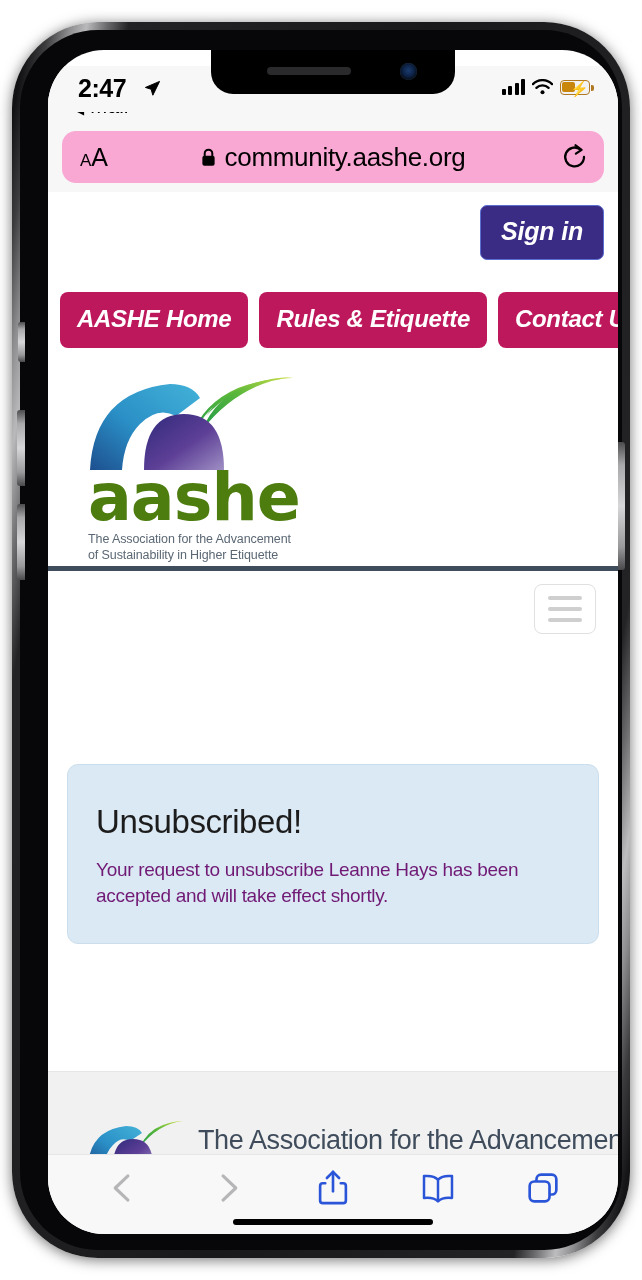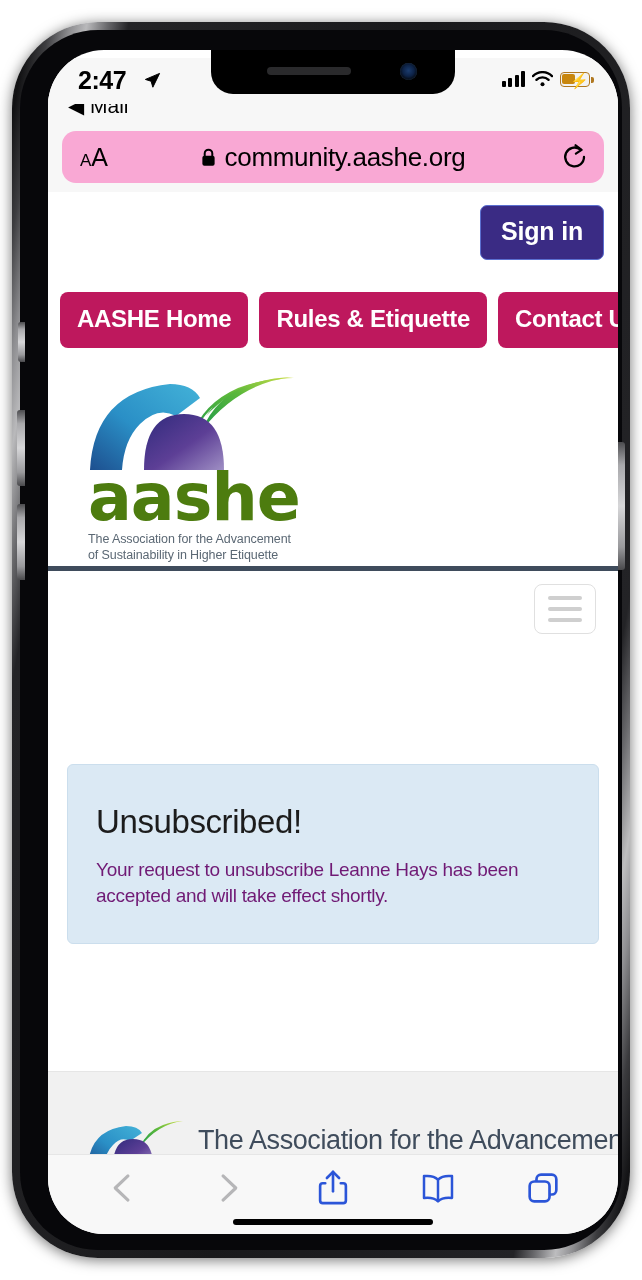--- a/index.html
+++ b/index.html
@@ -84,21 +84,21 @@
     right: 38px; top: 13px;
     width: 17px; height: 17px;
     border-radius: 50%;
     background: radial-gradient(circle at 50% 45%, #1b3c6e 0%, #0d2246 45%, #050608 75%);
     box-shadow: inset 0 0 1px #36567f;
   }
 
   
   #status-bar {
     position: absolute;
-    left: 0; top: 8px;
+    left: 0; top: 16px;
     width: 100%;
     height: 46px;
     background: #f7f7f7;
     z-index: 30;
   }
   #status-time {
     position: absolute;
     left: 30px; top: 8px;
     font-size: 25px;
     font-weight: bold;
@@ -223,20 +223,21 @@
     width: 100%;
     height: 962px;
     background: #ffffff;
     overflow: hidden;
   }
 
   #top-nav {
     position: relative;
     padding: 0 12px;
     height: 180px;
+    font-style: italic;
   }
   #sign-in-button {
     position: absolute;
     right: 14px; top: 13px;
     background: #3a2b84;
     color: #ffffff;
     font-size: 25px;
     font-weight: bold;
     padding: 11px 20px 13px;
     border: 1px solid #5b6fd0;
@@ -313,21 +314,21 @@
     border-radius: 2px;
   }
 
   
   #unsubscribe-alert {
     position: absolute;
     left: 19px; top: 572px;
     width: 532px;
     background: #dbe9f4;
     border: 1px solid #cbdeed;
-    border-radius: 6px;
+    border-radius: 11px;
     padding: 38px 28px 34px;
   }
   #alert-heading {
     font-size: 33px;
     color: #1c1c1c;
     font-weight: normal;
     letter-spacing: -0.4px;
     margin-bottom: 16px;
   }
   #alert-message {

